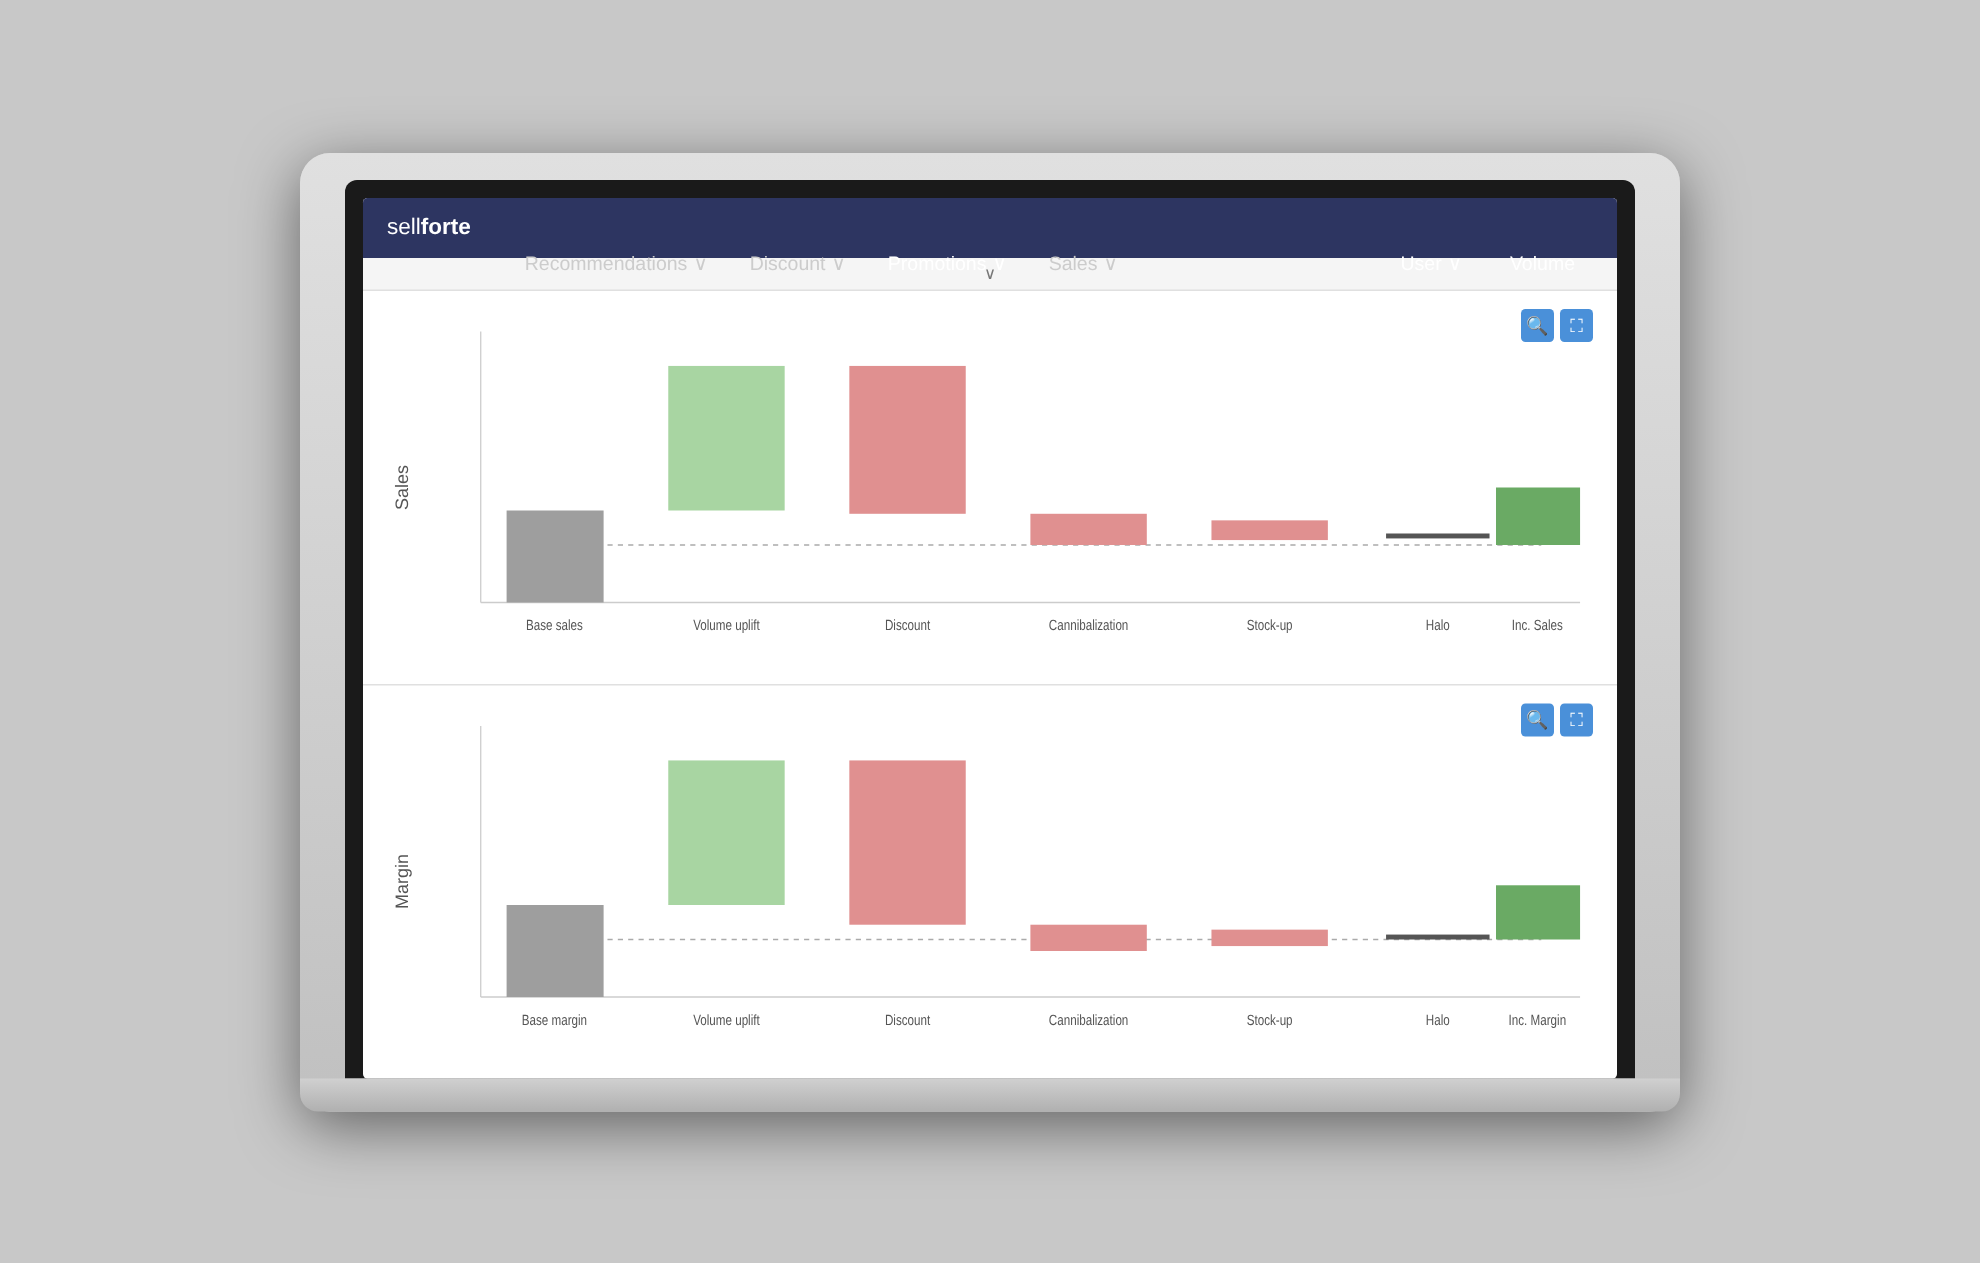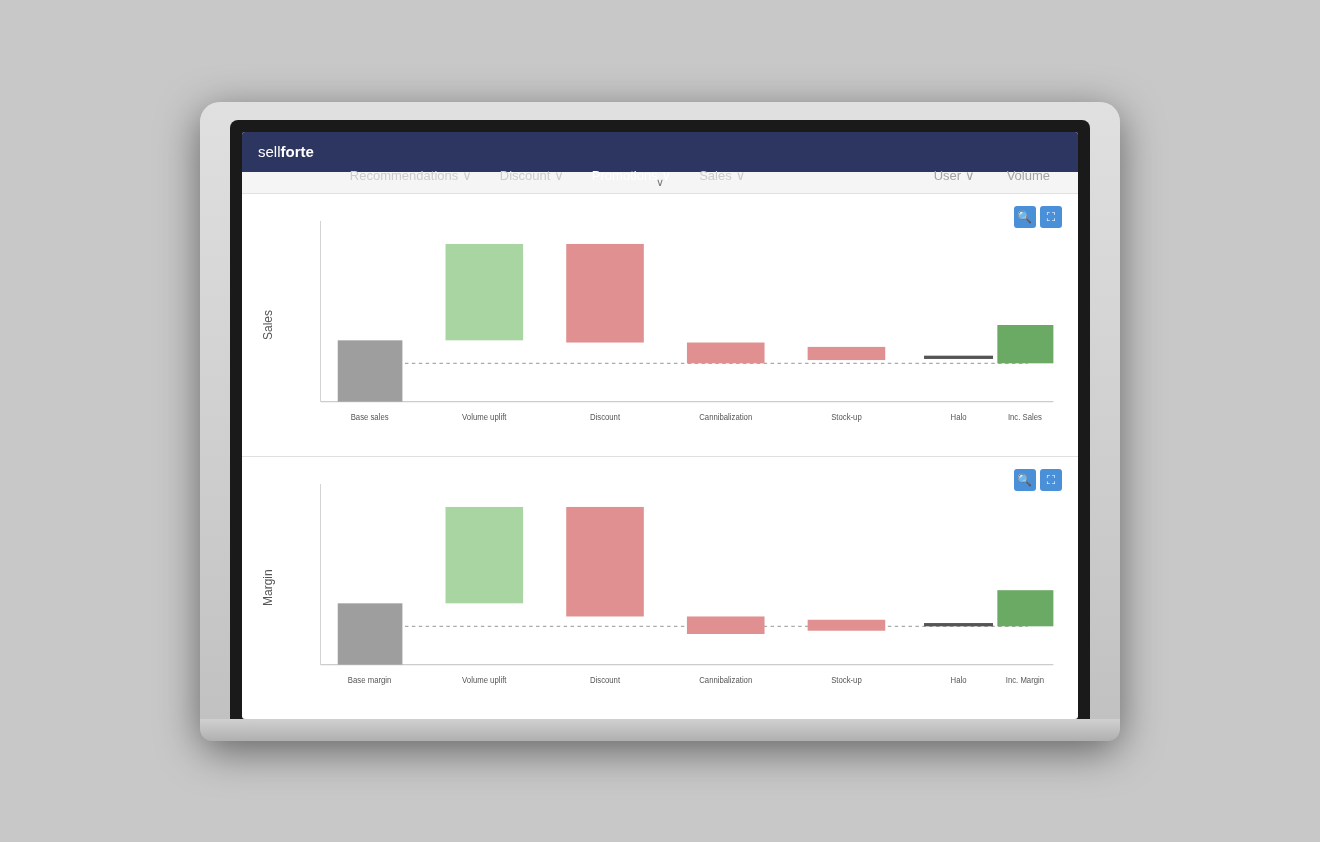--- a/index.html
+++ b/index.html
@@ -77,21 +77,21 @@
       margin-top: 48px;
     }
     .nav-item.active { color: #fff; }
 
     .nav-right {
       display: flex;
       align-items: center;
       gap: 8px;
     }
 
-    .nav-right .nav-item { color: #a3a3a3; align-items: flex-end; }
+    .nav-right .nav-item { color: #ffffff; align-items: flex-end; }
 
     
     .breadcrumb-bar {
       background: #fff;
       padding: 8px 16px;
       font-size: 13px;
       color: #555;
       border-bottom: 1px solid #e0e0e0;
     }
 

